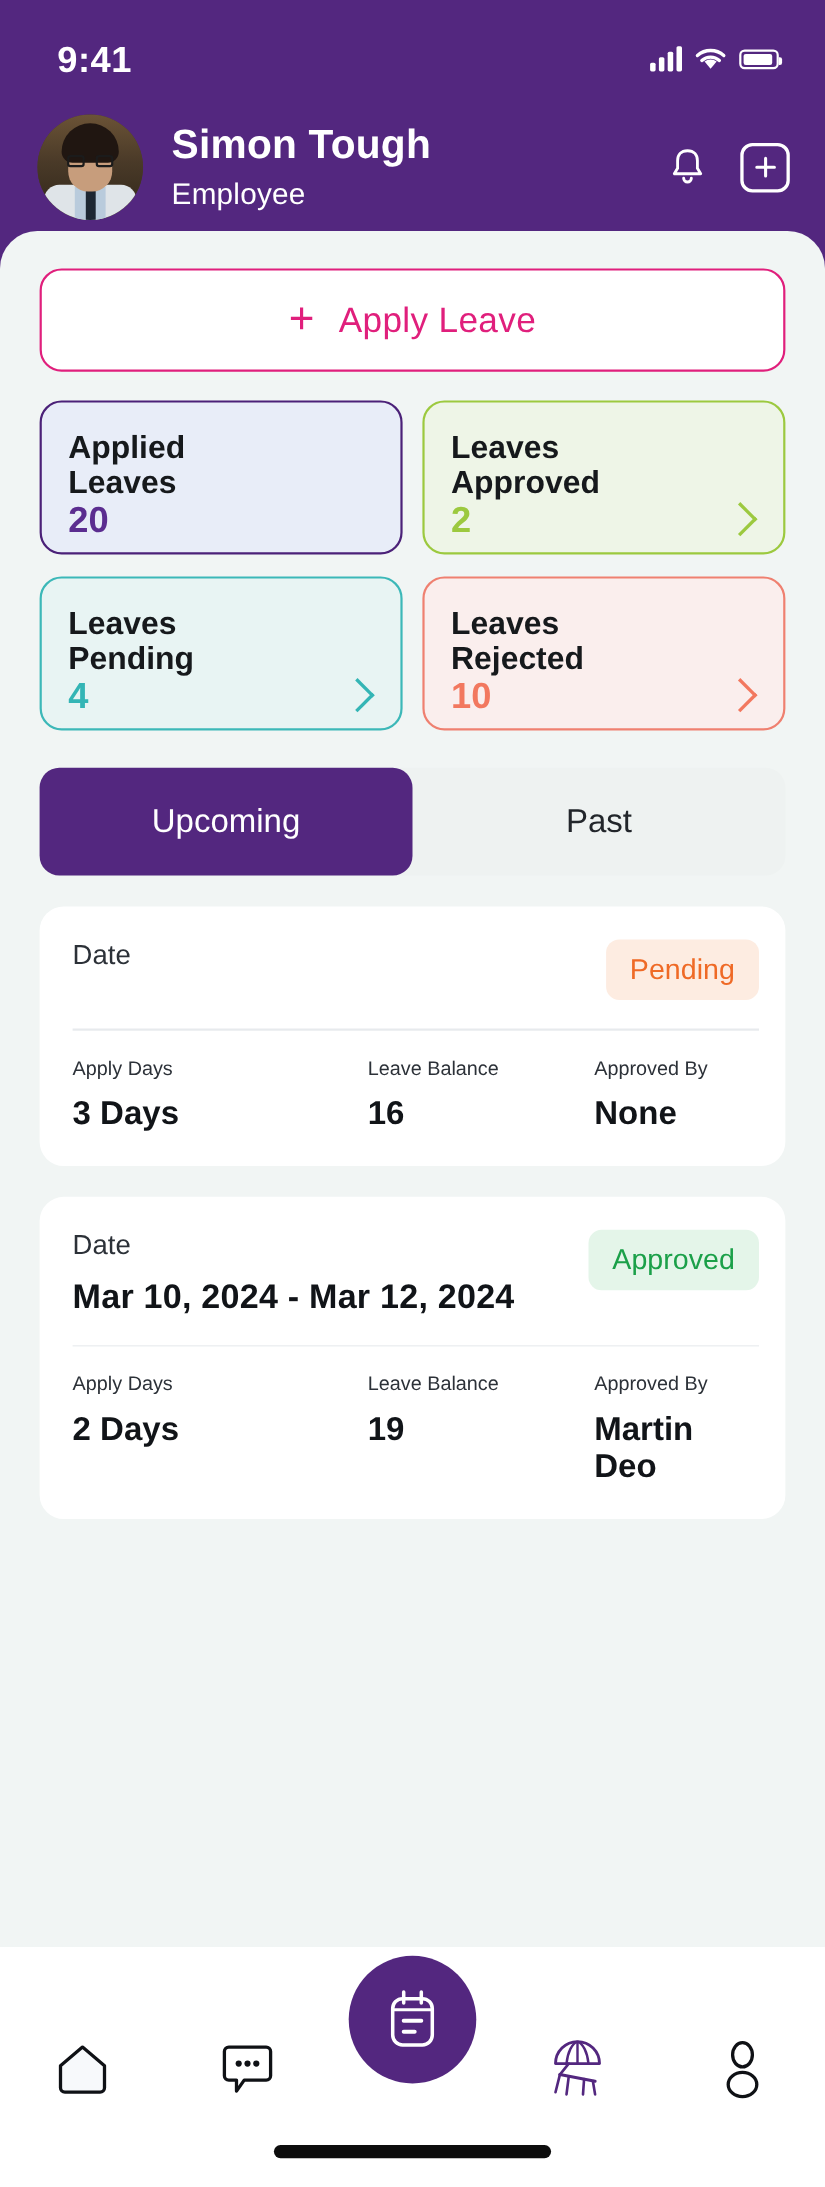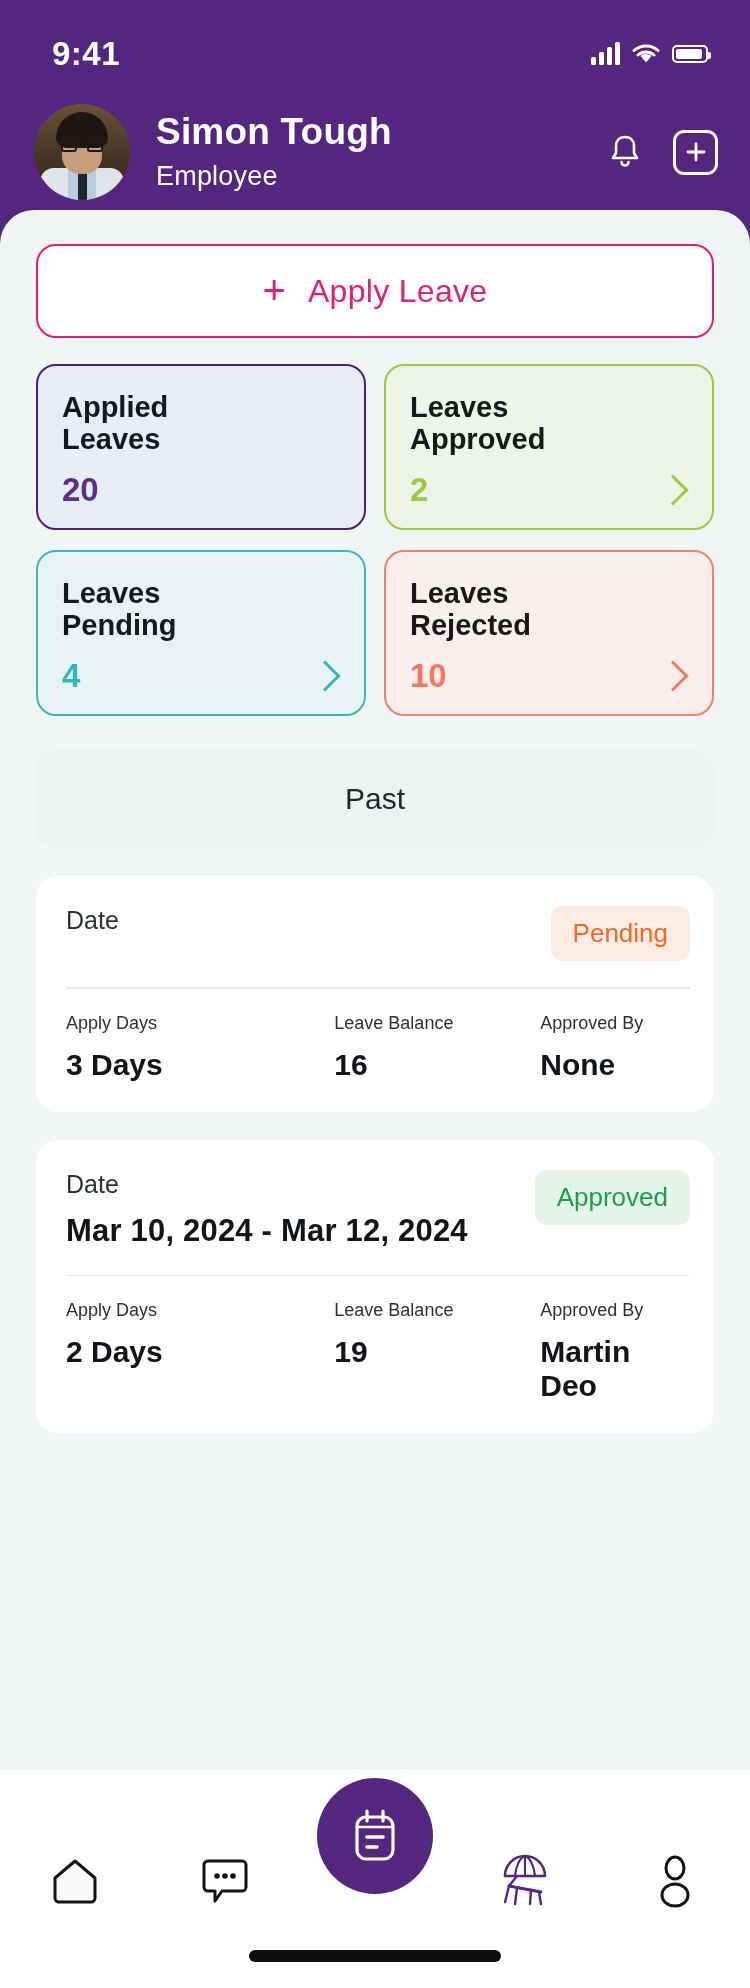--- a/index.html
+++ b/index.html
@@ -156,21 +156,21 @@
   .apply-label { color: #e01f7c; font-size: 32px; font-weight: 400; letter-spacing:.3px;}
 
   
   .stat-grid {
     margin-top: 26px;
     display: grid;
     grid-template-columns: repeat(2, 1fr);
     gap: 20px 18px;
   }
   .stat-card {
-    height: 166px;
+    height: 140px;
     border-radius: 20px;
     border: 2px solid transparent;
     padding: 26px 24px 22px 24px;
     display: flex;
     flex-direction: column;
     justify-content: space-between;
     position: relative;
   }
   .stat-title {
     font-size: 29px;
@@ -380,20 +380,21 @@
         <div class="stat-title">Leaves Rejected</div>
         <div class="stat-bottom">
           <div class="stat-value">10</div>
           <div class="chev"></div>
         </div>
       </div>
 
     </div>
 
     <div class="tabs">
+      <div class="tab active">Upcoming</div>
       <div class="tab">Past</div>
     </div>
 
     <div class="leave-card">
       <div class="lc-top">
         <div>
           <div class="lc-date-label">Date</div>
         </div>
         <div class="badge badge-pending">Pending</div>
       </div>

